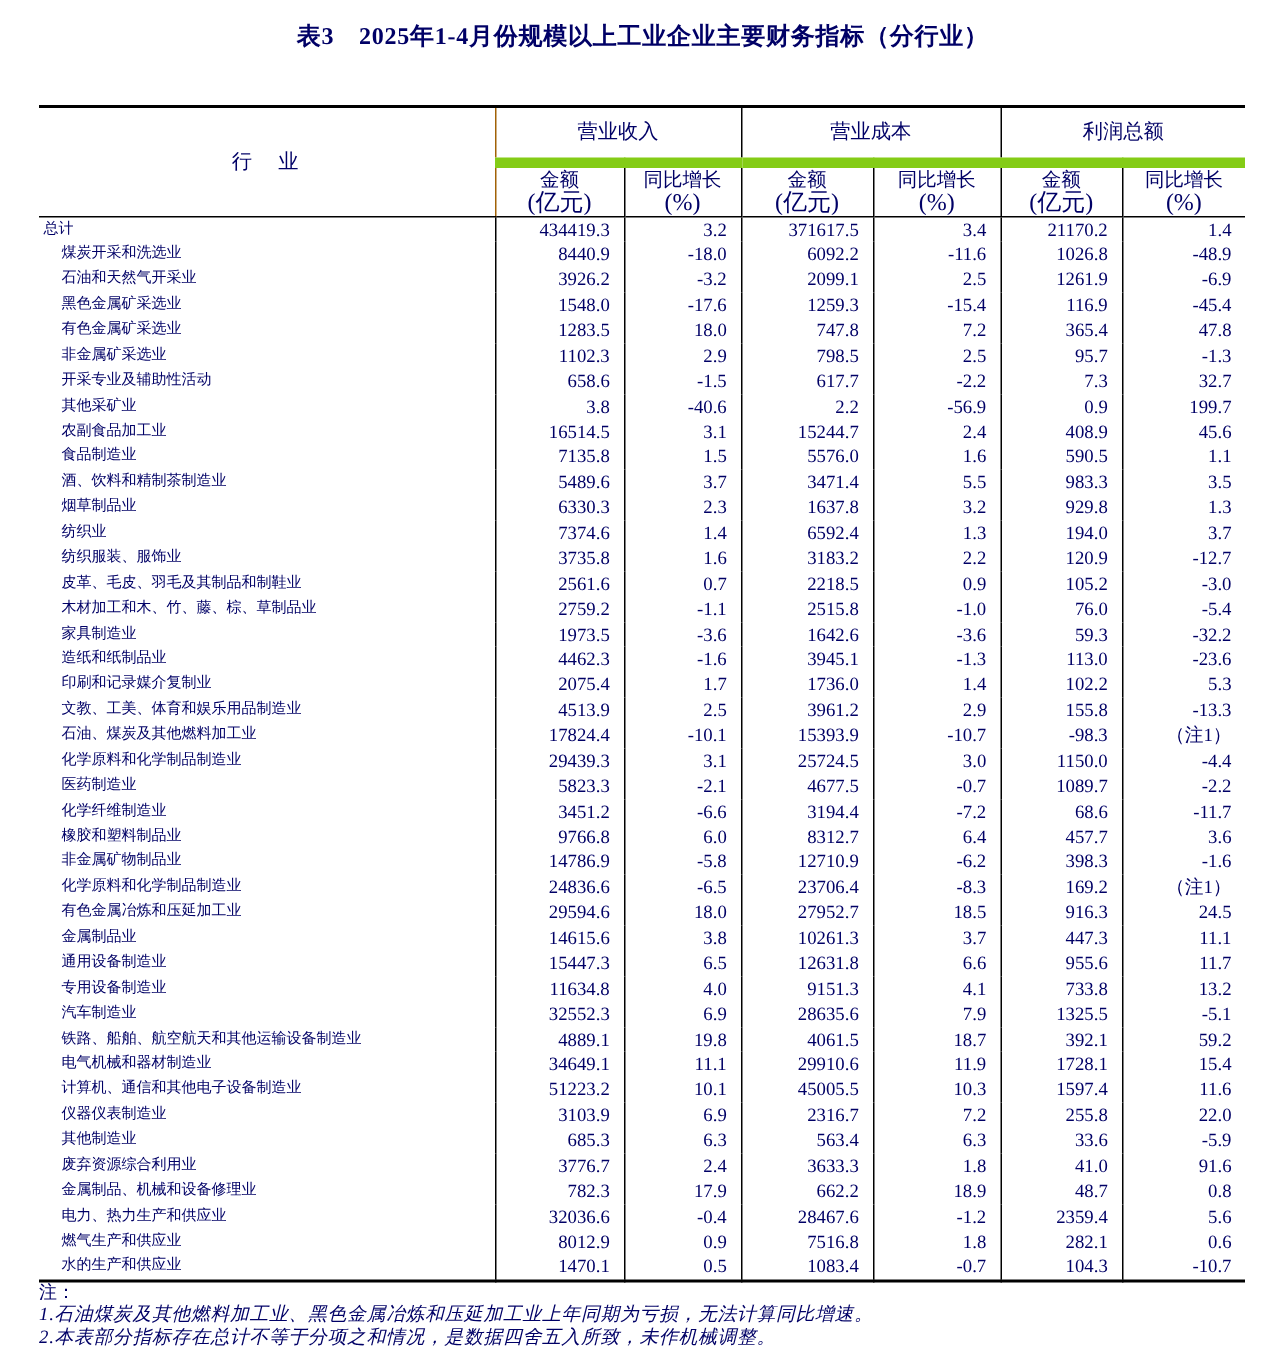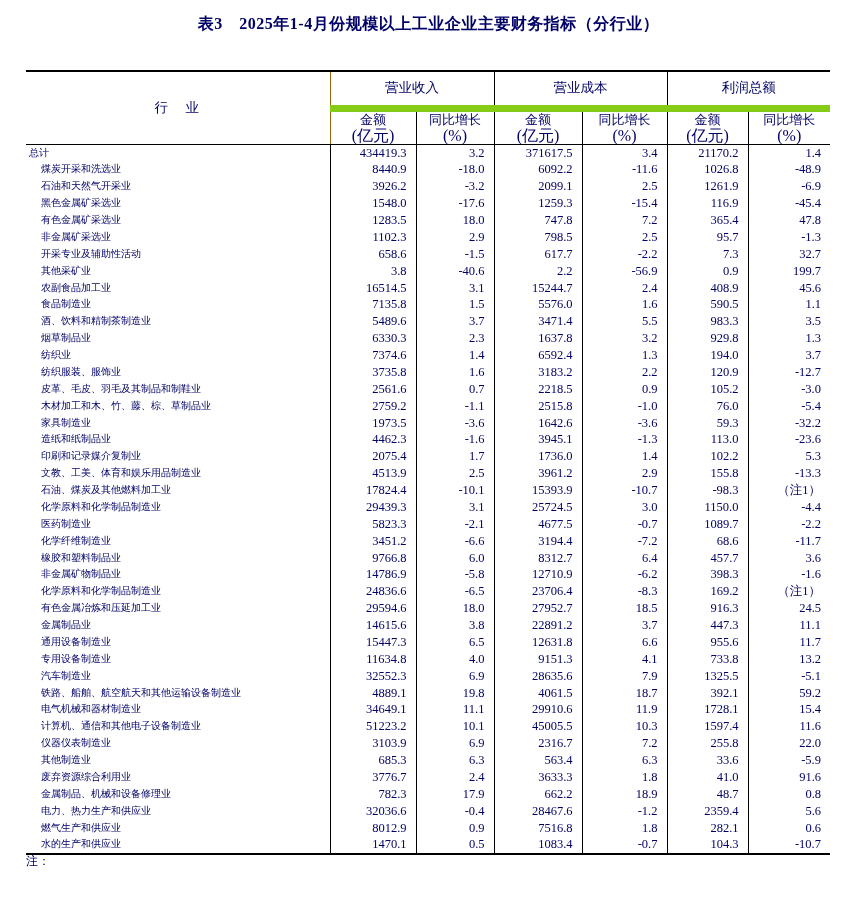--- a/index.html
+++ b/index.html
@@ -397,21 +397,21 @@
           <td class="num">18.0</td>
           <td class="num">27952.7</td>
           <td class="num">18.5</td>
           <td class="num">916.3</td>
           <td class="num">24.5</td>
         </tr>
         <tr>
           <td class="industry indent">金属制品业</td>
           <td class="num">14615.6</td>
           <td class="num">3.8</td>
-          <td class="num">22891.2</td>
+          <td class="num">10261.3</td>
           <td class="num">3.7</td>
           <td class="num">447.3</td>
           <td class="num">11.1</td>
         </tr>
         <tr>
           <td class="industry indent">通用设备制造业</td>
           <td class="num">15447.3</td>
           <td class="num">6.5</td>
           <td class="num">12631.8</td>
           <td class="num">6.6</td>
@@ -524,15 +524,17 @@
           <td class="num">1083.4</td>
           <td class="num">-0.7</td>
           <td class="num">104.3</td>
           <td class="num">-10.7</td>
         </tr>
       </tbody>
   </table>
 
   <div class="notes">
     <div class="note-label">注：</div>
+    <div class="note-item">1.石油煤炭及其他燃料加工业、黑色金属冶炼和压延加工业上年同期为亏损，无法计算同比增速。</div>
+    <div class="note-item">2.本表部分指标存在总计不等于分项之和情况，是数据四舍五入所致，未作机械调整。</div>
   </div>
 
 </div>
 
 </body></html>

